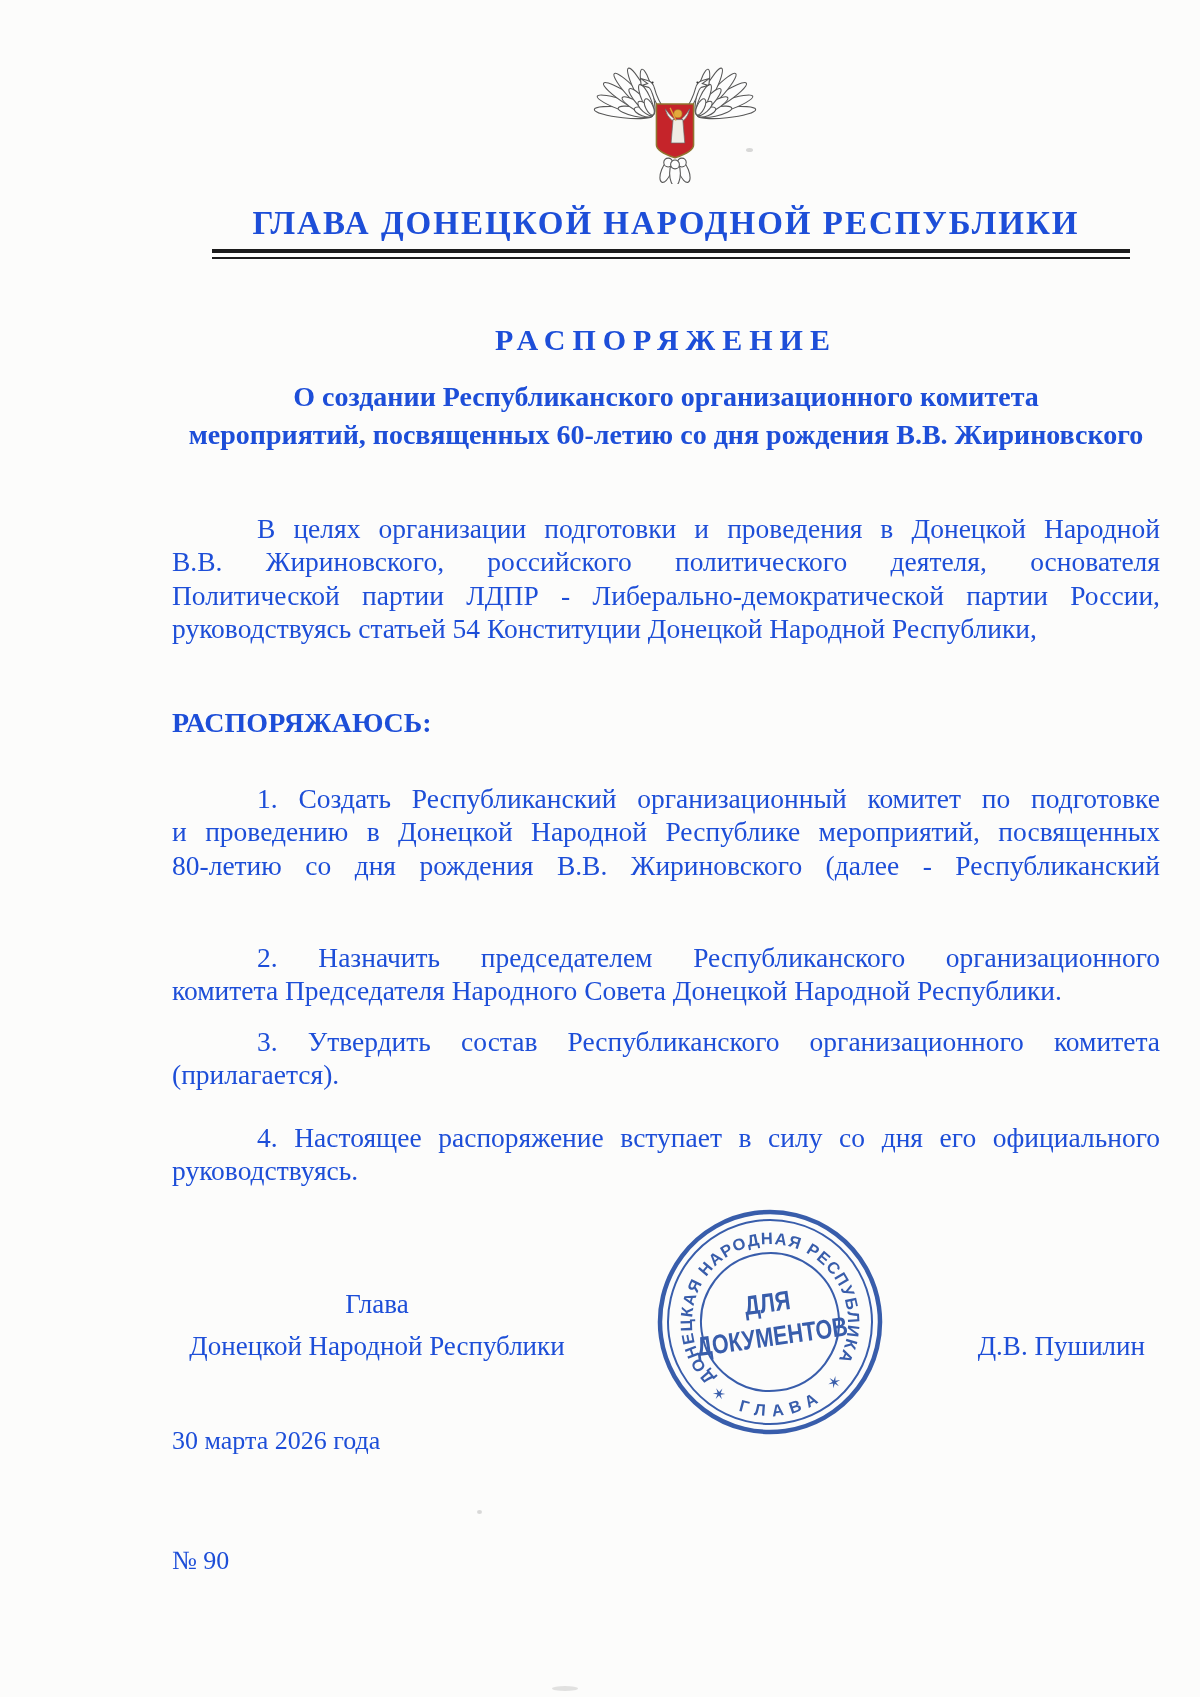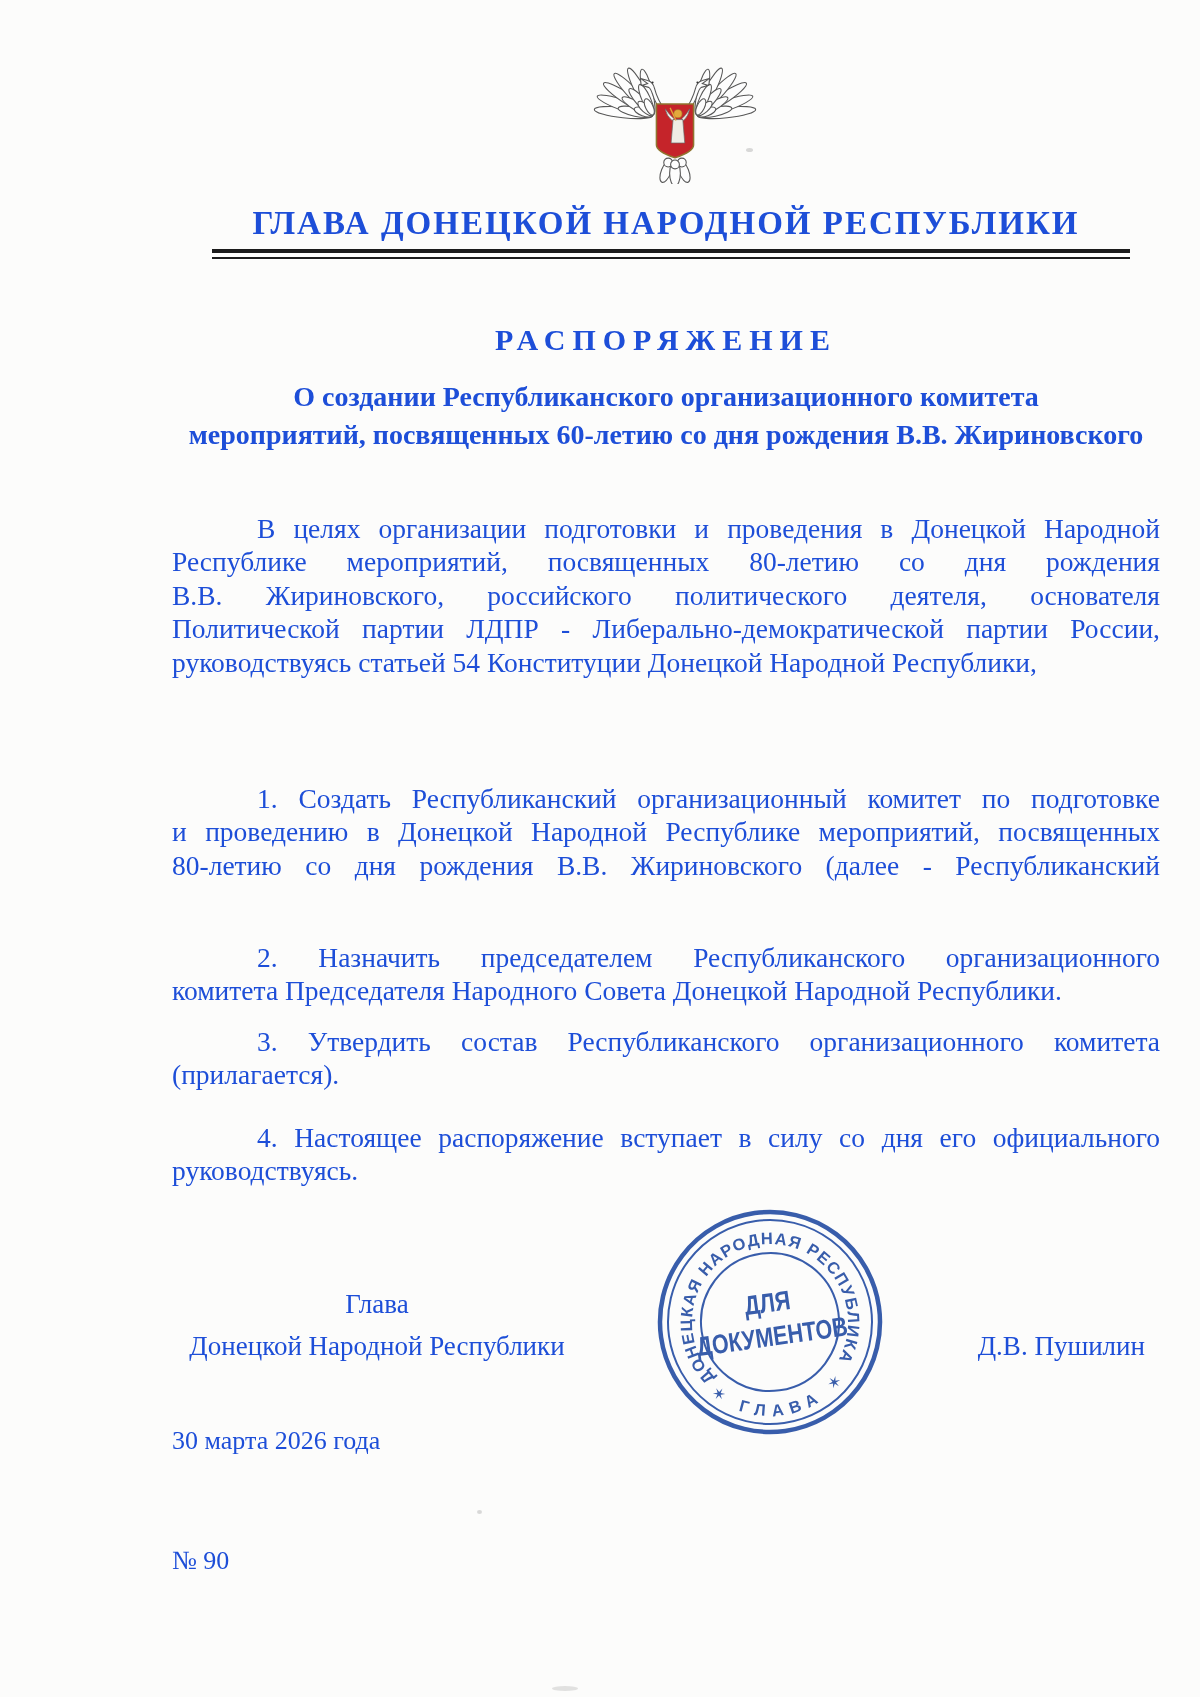--- a/index.html
+++ b/index.html
@@ -90,26 +90,26 @@
   <div class="abs rule"></div>
   <div class="abs doc-type">РАСПОРЯЖЕНИЕ</div>
 
   <div class="abs subject">
     <div>О создании Республиканского организационного комитета</div>
     <div>мероприятий, посвященных 60-летию со дня рождения В.В. Жириновского</div>
   </div>
 
   <div class="abs block preamble">
     <div class="jline indent">В целях организации подготовки и проведения в Донецкой Народной</div>
-    <div class="jline">Республике мероприятий, посвященных 80-летию со дня рождения</div>
     <div class="jline">В.В. Жириновского, российского политического деятеля, основателя</div>
     <div class="jline">Политической партии ЛДПР - Либерально-демократической партии России,</div>
     <div class="lline">руководствуясь статьей 54 Конституции Донецкой Народной Республики,</div>
   </div>
 
+  <div class="abs block decree">РАСПОРЯЖАЮСЬ:</div>
 
   <div class="abs block item1">
     <div class="jline indent">1. Создать Республиканский организационный комитет по подготовке</div>
     <div class="jline">и проведению в Донецкой Народной Республике мероприятий, посвященных</div>
     <div class="jline">80-летию со дня рождения В.В. Жириновского (далее - Республиканский</div>
   </div>
 
   <div class="abs block item2">
     <div class="jline indent">2. Назначить председателем Республиканского организационного</div>
     <div class="lline">комитета Председателя Народного Совета Донецкой Народной Республики.</div>

